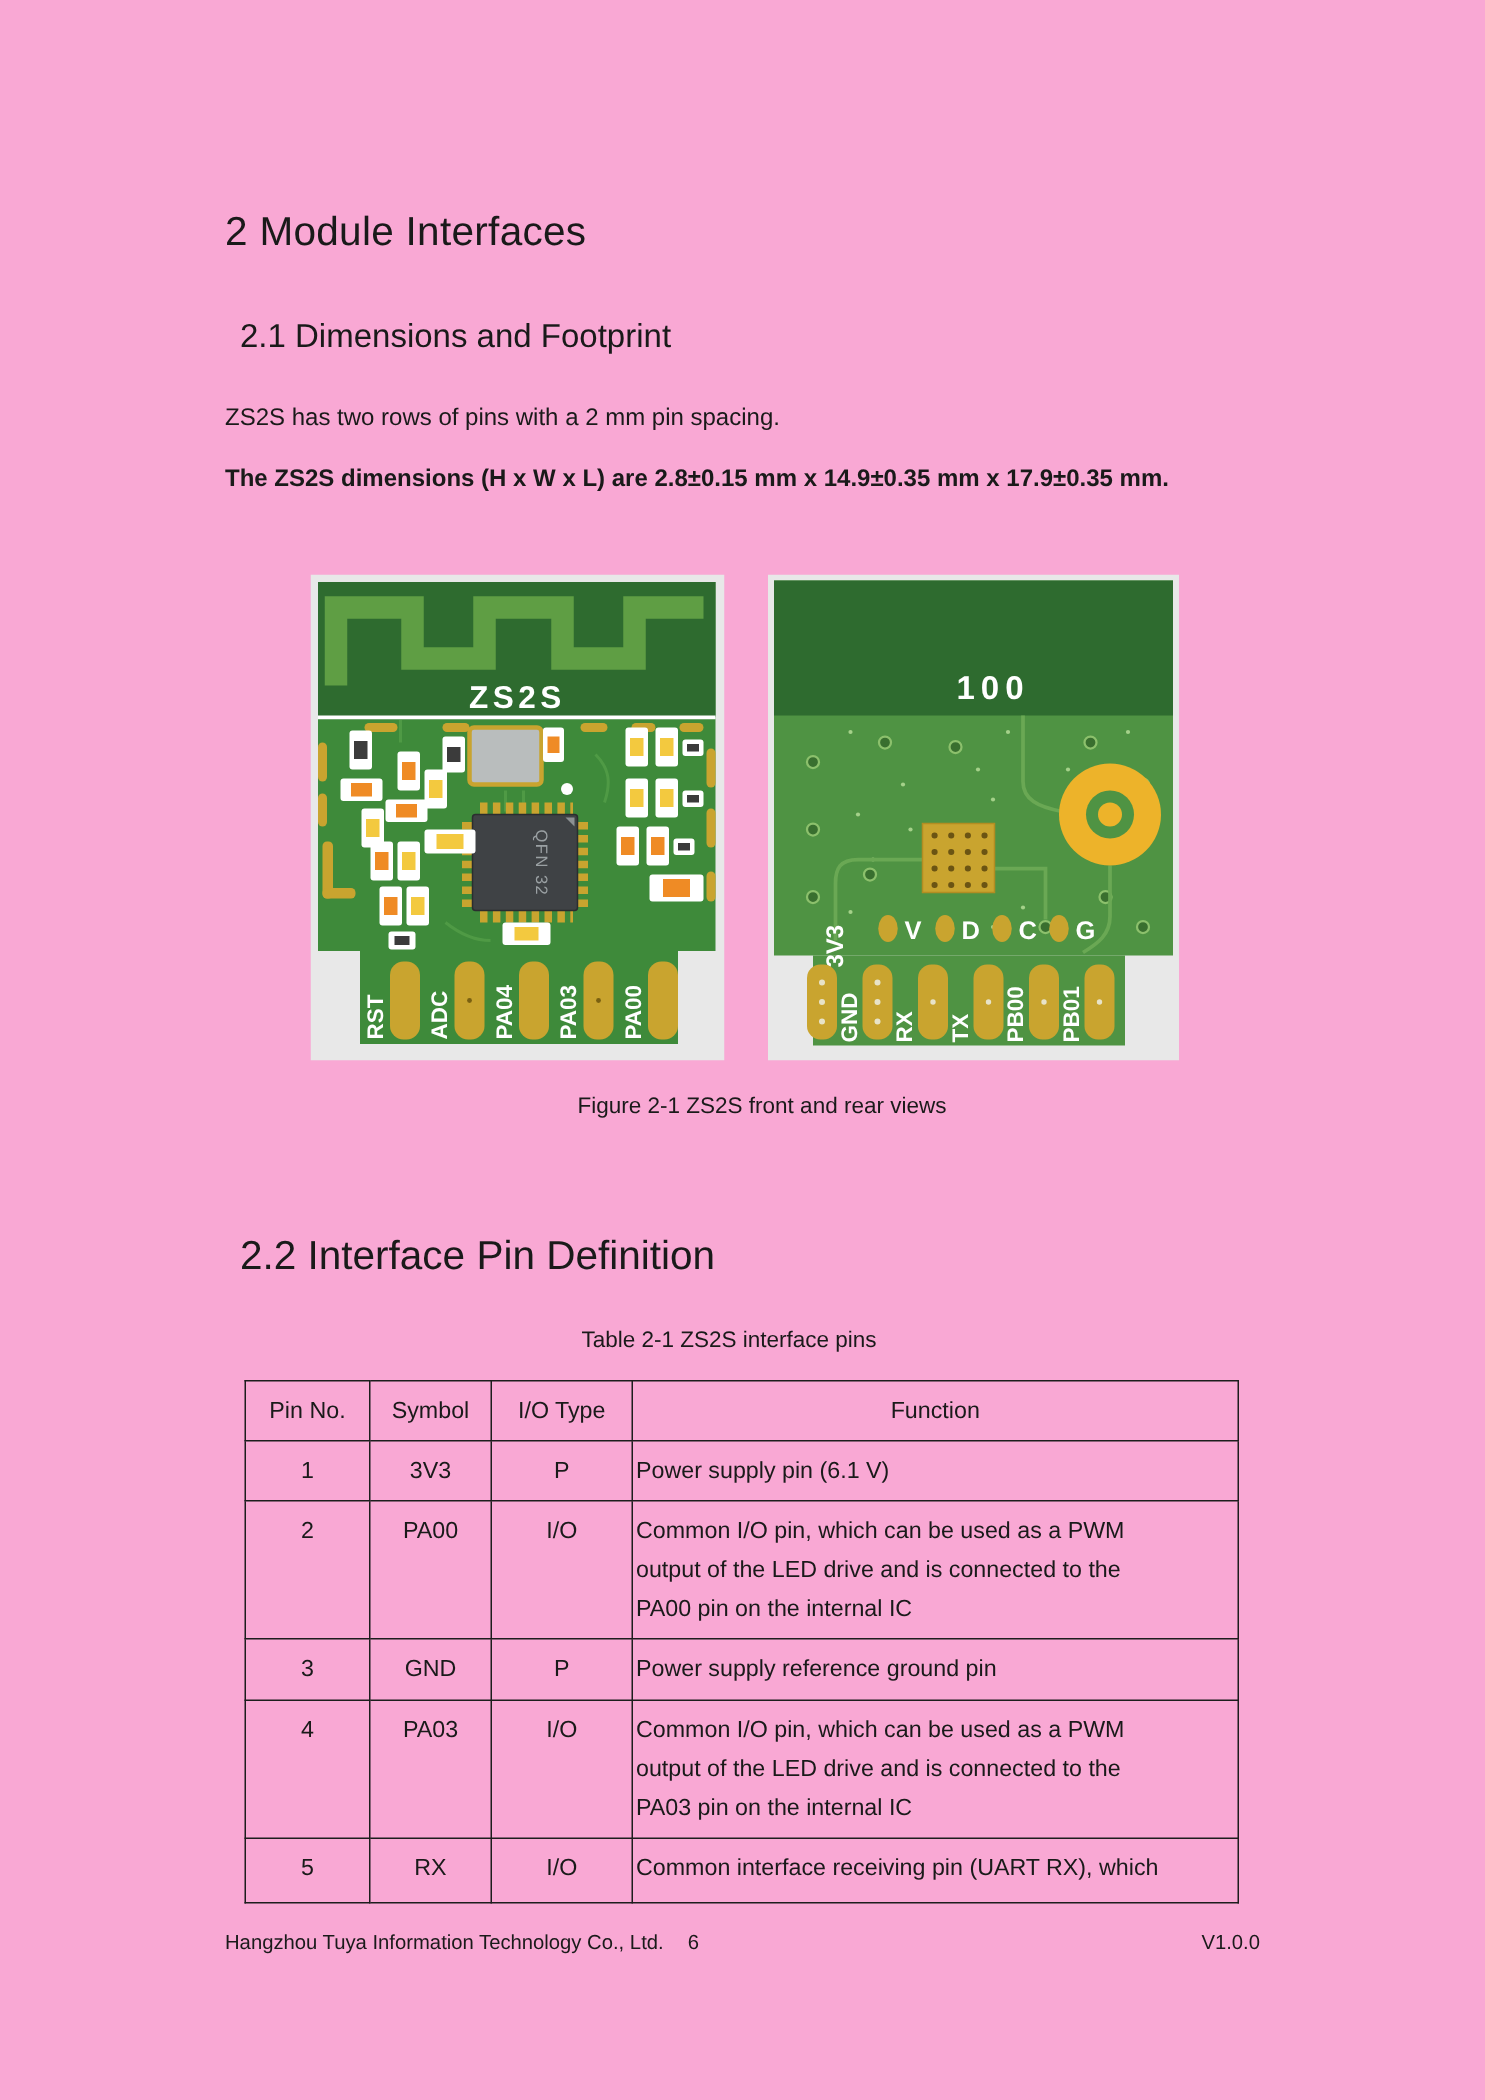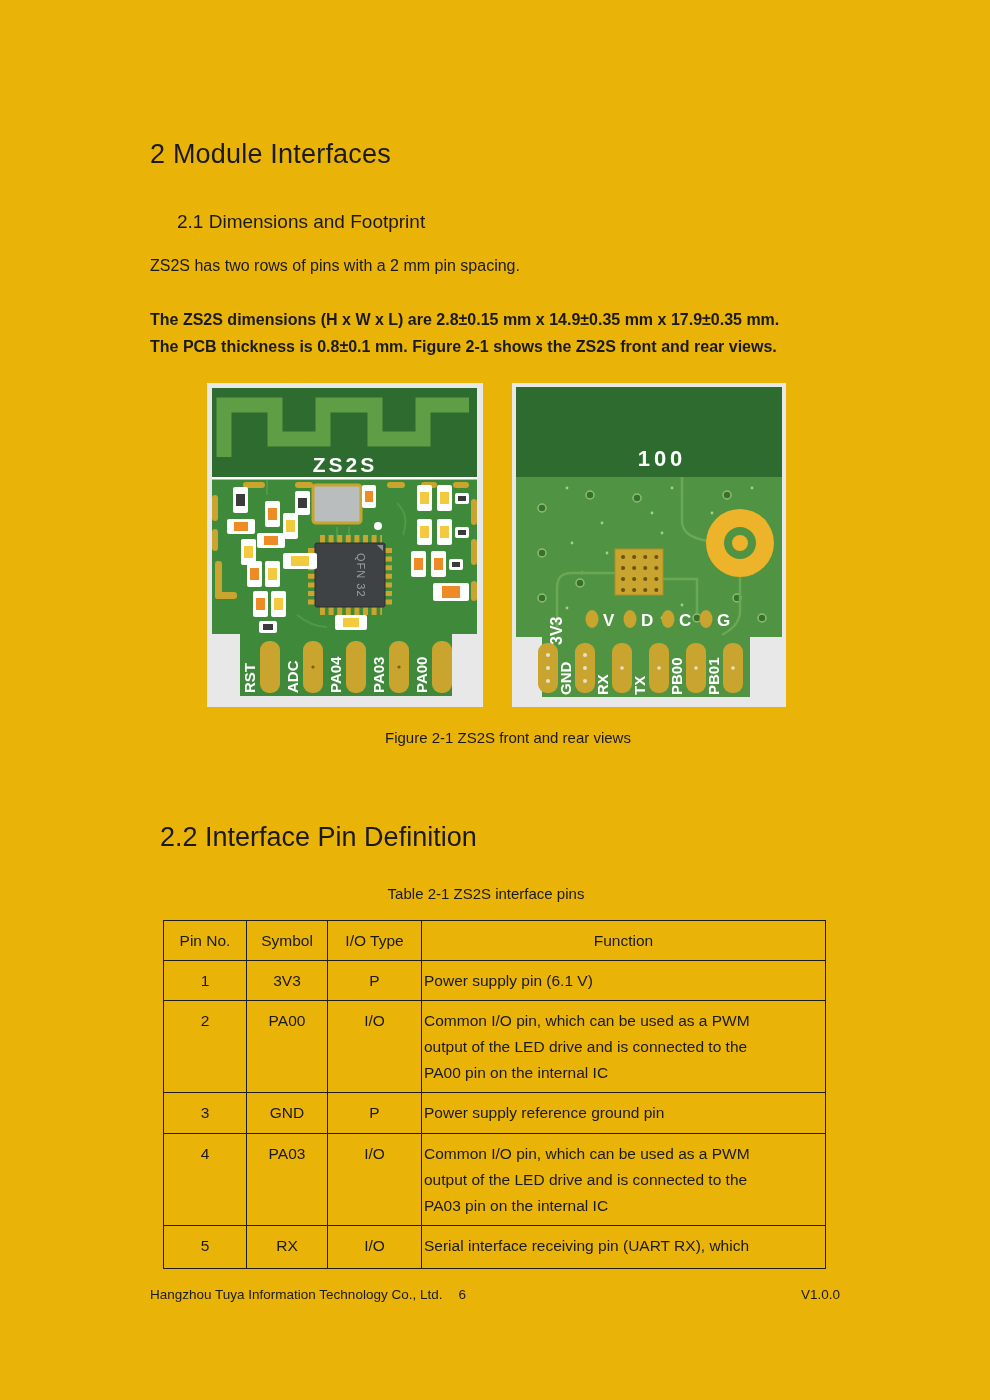--- a/index.html
+++ b/index.html
@@ -1,23 +1,23 @@
 <!DOCTYPE html>
 <html><head>
 <meta charset="utf-8">
 <style>
   html,body{margin:0;padding:0;background:#ffffff;}
   .page{
-    position:relative; width:990px; height:1400px; background:#eab308;
+    position:relative; width:990px; height:1400px; background:#f9a8d4;
     font-family:"Liberation Sans", sans-serif; color:#1a1a1a; overflow:hidden;
   }
   .h1{position:absolute; left:150px; top:139px; font-size:27px; letter-spacing:0.2px;}
-  .h2-1{position:absolute; left:160px; top:211px; font-size:19px;margin-left:17px;}
+  .h2-1{position:absolute; left:160px; top:211px; font-size:22px;}
   .h2-2{position:absolute; left:160px; top:822px; font-size:27px;}
-  .p1{position:absolute; left:150px; top:257px; font-size:16px;}
+  .p1{position:absolute; left:150px; top:270px; font-size:16px;}
   .p2{position:absolute; left:150px; top:306px; font-size:16px; line-height:27px; width:700px;}
   .p2 span{display:block;font-weight:bold;}
   .figure{position:absolute; left:207px; top:383px; width:580px; height:388px;}
   .figure svg{position:absolute; top:0;}
   .svg-front{left:0;}
   .svg-rear{left:305px;}
   .fig-caption{position:absolute; left:13px; top:729px; width:990px; text-align:center; font-size:15px;}
   .tbl-caption{position:absolute; left:0; top:885px; width:972px; text-align:center; font-size:15px;}
   table.pins{
     position:absolute; left:163px; top:920px; width:662px;
@@ -46,21 +46,20 @@
 </head>
 <body>
 
 <div class="page">
 
   <div class="h1">2 Module Interfaces</div>
   <div class="h2-1">2.1 Dimensions and Footprint</div>
   <div class="p1">ZS2S has two rows of pins with a 2 mm pin spacing.</div>
   <div class="p2">
     <span>The ZS2S dimensions (H x W x L) are 2.8±0.15 mm x 14.9±0.35 mm x 17.9±0.35 mm.</span>
-    <span>The PCB thickness is 0.8±0.1 mm. Figure 2-1 shows the ZS2S front and rear views.</span>
   </div>
 
   <div class="figure">
 
     <svg class="svg-front" width="276" height="324" viewBox="0 0 276 324">
       <rect x="0" y="0" width="276" height="324" fill="#e8e8e8"></rect>
 
       <rect x="5" y="5" width="265" height="246" fill="#3e8a3a"></rect>
       <rect x="33" y="251" width="212" height="62" fill="#3e8a3a"></rect>
 
@@ -373,21 +372,21 @@
       <td class="c">I/O</td>
       <td class="func">
             <span class="fnw">Common I/O pin, which can be used as a PWM output of the LED drive and is connected to the PA03 pin on the internal IC</span>
           </td>
     </tr>
     <tr style="height:43px">
       <td class="c">5</td>
       <td class="c">RX</td>
       <td class="c">I/O</td>
       <td class="func">
-            <span class="fnw">Serial interface receiving pin (UART RX), which</span>
+            <span class="fnw">Common interface receiving pin (UART RX), which</span>
           </td>
     </tr>
   </tbody>
     </table>
 
   <div class="footer">
     <div class="left"><span>Hangzhou Tuya Information Technology Co., Ltd.</span><span class="pageno">6</span></div>
     <div class="right">V1.0.0</div>
   </div>
 

